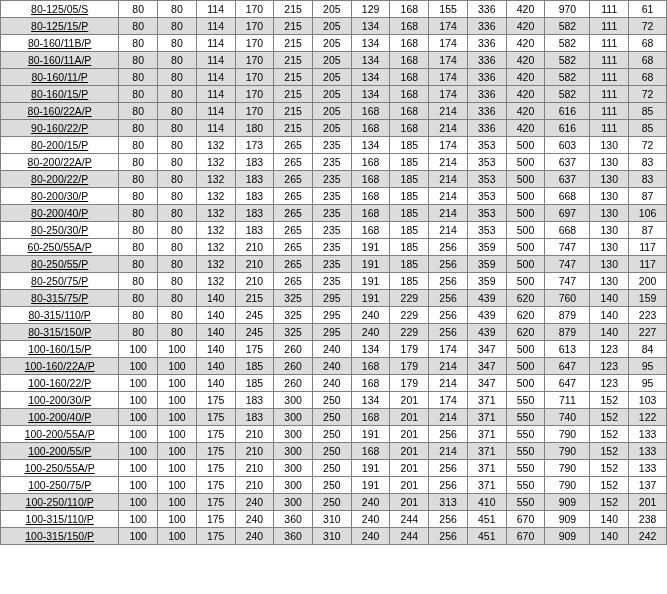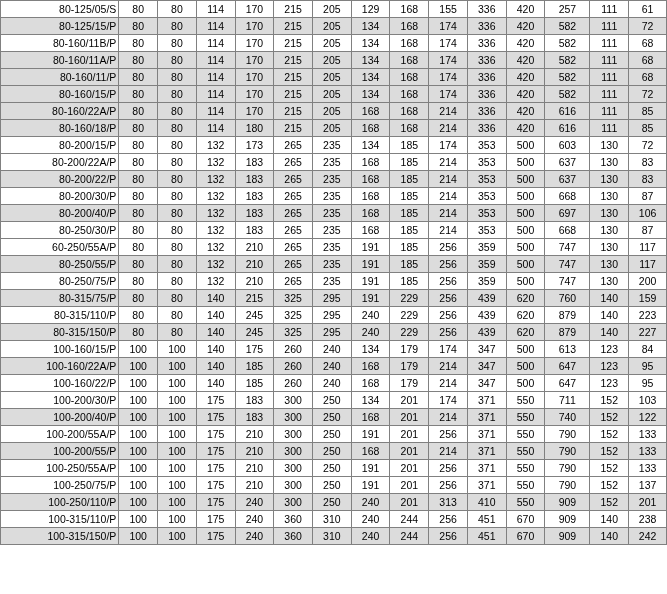--- a/index.html
+++ b/index.html
@@ -22,22 +22,23 @@
     border: 1px solid #808080;
     font-size: 10.5px;
     line-height: 1;
     height: 16px;
     padding: 0 2px;
     color: #000000;
     white-space: nowrap;
     overflow: hidden;
   }
   td.c-model {
-    text-align: right;
+    text-align: center;
     padding-left: 3px;
+    text-decoration: underline;
   }
   td.c-num {
     text-align: center;
   }
   tr.shaded td {
     background: #dcdcdc;
   }
   tr.plain td {
     background: #ffffff;
   }
@@ -70,21 +71,21 @@
         <td class="c-num">80</td>
         <td class="c-num">114</td>
         <td class="c-num">170</td>
         <td class="c-num">215</td>
         <td class="c-num">205</td>
         <td class="c-num">129</td>
         <td class="c-num">168</td>
         <td class="c-num">155</td>
         <td class="c-num">336</td>
         <td class="c-num">420</td>
-        <td class="c-num">257</td>
+        <td class="c-num">970</td>
         <td class="c-num">111</td>
         <td class="c-num">61</td>
       </tr>
       <tr class="shaded">
         <td class="c-model">80-125/15/P</td>
         <td class="c-num">80</td>
         <td class="c-num">80</td>
         <td class="c-num">114</td>
         <td class="c-num">170</td>
         <td class="c-num">215</td>
@@ -177,21 +178,21 @@
         <td class="c-num">168</td>
         <td class="c-num">168</td>
         <td class="c-num">214</td>
         <td class="c-num">336</td>
         <td class="c-num">420</td>
         <td class="c-num">616</td>
         <td class="c-num">111</td>
         <td class="c-num">85</td>
       </tr>
       <tr class="shaded">
-        <td class="c-model">80-160/18/P</td>
+        <td class="c-model">90-160/22/P</td>
         <td class="c-num">80</td>
         <td class="c-num">80</td>
         <td class="c-num">114</td>
         <td class="c-num">180</td>
         <td class="c-num">215</td>
         <td class="c-num">205</td>
         <td class="c-num">168</td>
         <td class="c-num">168</td>
         <td class="c-num">214</td>
         <td class="c-num">336</td>

